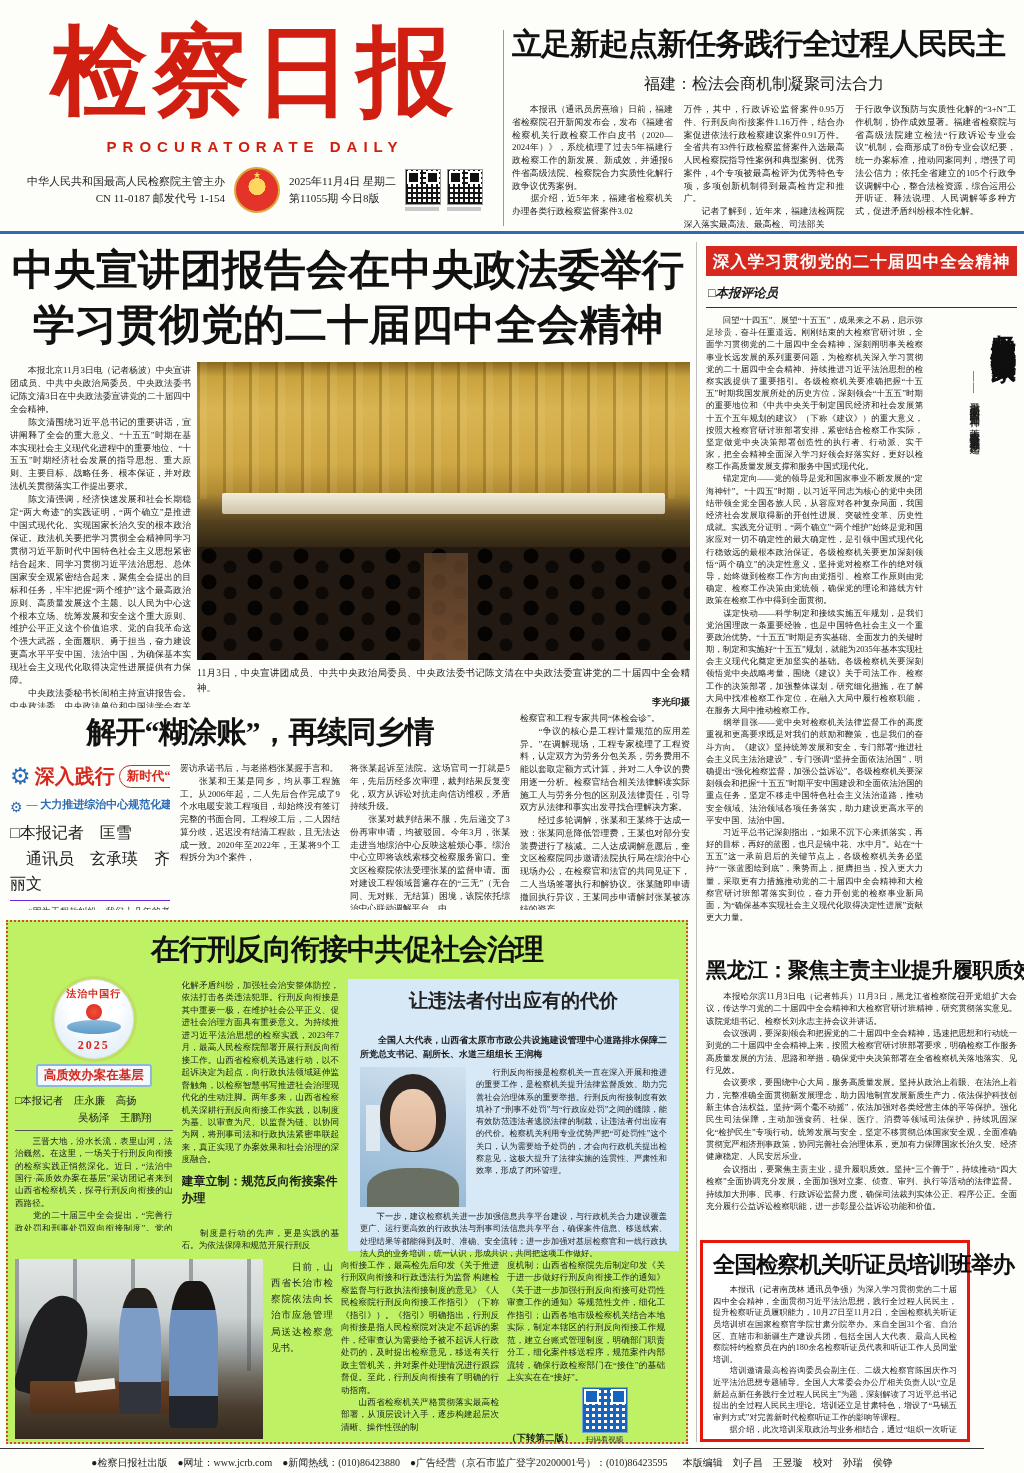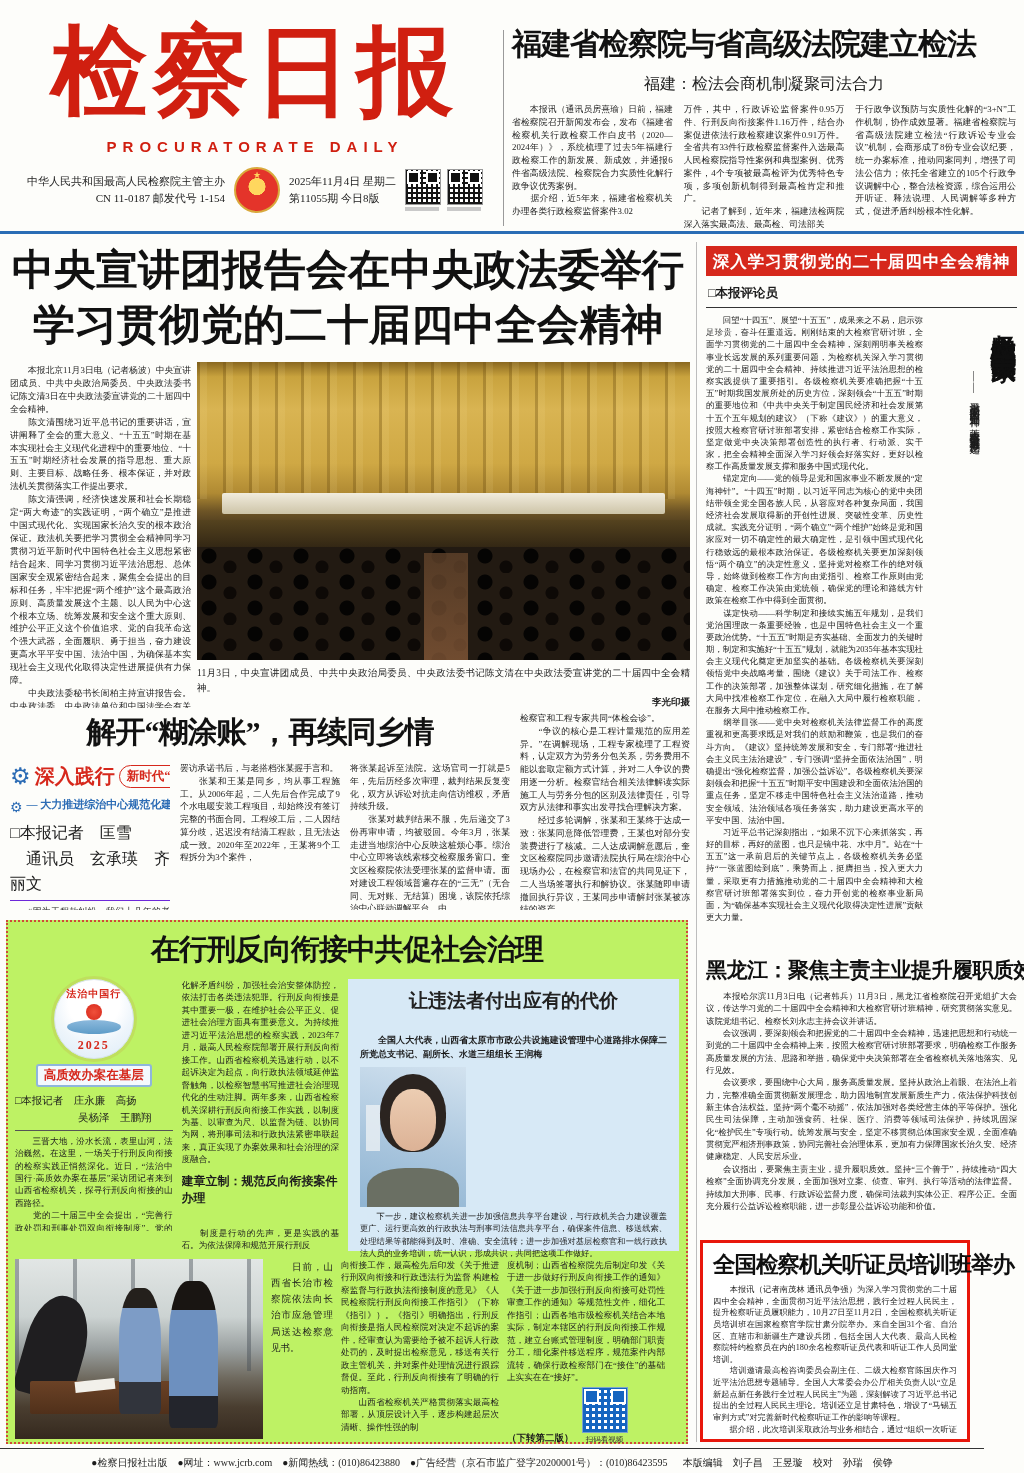--- a/index.html
+++ b/index.html
@@ -48,21 +48,21 @@
   .pm .midrow{position:absolute;left:0;right:0;top:53%;height:9%;background:linear-gradient(180deg,#55431f,#332714);}
   .pm .crowd{position:absolute;left:0;right:0;bottom:0;height:38%;background-color:#221a12;
      background-image:radial-gradient(circle at 12px 9px,#050403 7px,rgba(0,0,0,0) 8px),radial-gradient(circle at 33px 20px,#0d0906 6px,rgba(0,0,0,0) 7px);background-size:46px 26px;}
   .pm .aisle{position:absolute;left:46%;width:9%;bottom:0;height:36%;background:linear-gradient(180deg,#64452c,#8a5c3a);opacity:.75;}
   .lead-cap{left:197px;top:666px;width:493px;font-size:9.5px;line-height:1.55;color:#222;}
   .lead-credit{display:block;text-align:right;font-weight:bold;}
 
   
   .edi{left:706px;top:246px;width:311px;height:702px;}
   .edi-banner{height:30px;line-height:30px;background:#d6281c;color:#fff;text-align:center;font-size:16.5px;font-weight:bold;letter-spacing:1px;}
-  .edi-byline{font-size:12.5px;font-weight:bold;padding:9px 2px 5px;border-bottom:1.5px solid #333;}
+  .edi-byline{font-size:12.5px;font-weight:bold;padding:9px 2px 5px;border-bottom:1.5px solid #333;font-style:italic;}
   .edi-body{margin-top:7px;font-size:8.4px;line-height:1.45;height:648px;overflow:hidden;}
   .edi-vert{float:right;width:86px;height:600px;margin-left:8px;display:flex;justify-content:flex-end;gap:6px;}
   .edi-vsub{writing-mode:vertical-rl;font-size:10.5px;letter-spacing:1px;margin-top:56px;color:#1c1c1c;}
   .edi-vtitle{writing-mode:vertical-rl;font-size:25px;font-weight:bold;letter-spacing:1px;line-height:1.15;color:#0f0f0f;}
 
   
   .home{left:10px;top:712px;width:680px;height:204px;display:flex;gap:10px;}
   .home-main{width:500px;}
   .home-h{text-align:center;font-size:30px;font-weight:bold;letter-spacing:-1px;color:#111;}
   .home-cols{display:flex;gap:10px;margin-top:9px;}
@@ -165,21 +165,21 @@
           </div>
       </div>
     </div>
   </div>
 
   <div class="abs vline-top"></div>
   <div class="abs blue-rule"></div>
   <div class="abs vline-right"></div>
 
   <div class="abs tr-art">
-    <div class="tr-h sans">福建省检察院与省高级法院建立检法</div>
+    <div class="tr-h sans">立足新起点新任务践行全过程人民民主</div>
     <div class="tr-sub">福建：检法会商机制凝聚司法合力</div>
     <div class="tr-cols">
       <div class="tr-col j pre clip">　　本报讯（通讯员房熹瑜）日前，福建省检察院召开新闻发布会，发布《福建省检察机关行政检察工作白皮书（2020—2024年）》，系统梳理了过去5年福建行政检察工作的新发展、新成效，并通报6件省高级法院、检察院合力实质性化解行政争议优秀案例。
 　　据介绍，近5年来，福建省检察机关办理各类行政检察监督案件3.02</div>
       <div class="tr-col j pre clip">万件，其中，行政诉讼监督案件0.95万件、行刑反向衔接案件1.16万件，结合办案促进依法行政检察建议案件0.91万件。全省共有33件行政检察监督案件入选最高人民检察院指导性案例和典型案例、优秀案件，4个专项被最高检评为优秀特色专项，多项创新机制得到最高检肯定和推广。
 　　记者了解到，近年来，福建法检两院深入落实最高法、最高检、司法部关</div>
       <div class="tr-col j pre clip">于行政争议预防与实质性化解的“3+N”工作机制，协作成效显著。福建省检察院与省高级法院建立检法“行政诉讼专业会议”机制，会商形成了8份专业会议纪要，统一办案标准，推动同案同判，增强了司法公信力；依托全省建立的105个行政争议调解中心，整合法检资源，综合运用公开听证、释法说理、人民调解等多种方式，促进矛盾纠纷根本性化解。</div>
     </div>
   </div>
 
@@ -279,20 +279,21 @@
           <span>　　全国人大代表，山西省太原市市政公共设施建设管理中心道路排水保障二所党总支书记、副所长、水道三组组长</span>
           <b>王润梅</b>
         </div>
         <div class="iv-row">
           <div class="iv-photo">
             <div class="bld"></div>
             <div class="hair"></div>
             <div class="face"></div>
             <div class="body"></div>
           </div>
+          <div class="iv-t iv-t1 pre">　　行刑反向衔接是检察机关一直在深入开展和推进的重要工作，是检察机关提升法律监督质效、助力完善社会治理体系的重要举措。行刑反向衔接制度有效填补了“刑事不处罚”与“行政应处罚”之间的缝隙，能有效防范违法者逃脱法律的制裁，让违法者付出应有的代价。检察机关利用专业优势严把“可处罚性”这个关口，认为需要给予处罚的，才会向行政机关提出检察意见，这极大提升了法律实施的连贯性、严肃性和效率，形成了闭环管理。</div>
         </div>
         <div class="iv-t iv-t2 pre">　　下一步，建议检察机关进一步加强信息共享平台建设，与行政机关合力建设覆盖更广、运行更高效的行政执法与刑事司法信息共享平台，确保案件信息、移送线索、处理结果等都能得到及时、准确、安全流转；进一步加强对基层检察官和一线行政执法人员的业务培训，统一认识，形成共识，共同把这项工作做好。</div>
       </div>
     </div>
     <div class="spec-row2">
       <div class="pb">
         <div class="win"></div>
         <div class="p-black"></div>
         <div class="desk"></div>
         <div class="paper"></div>

